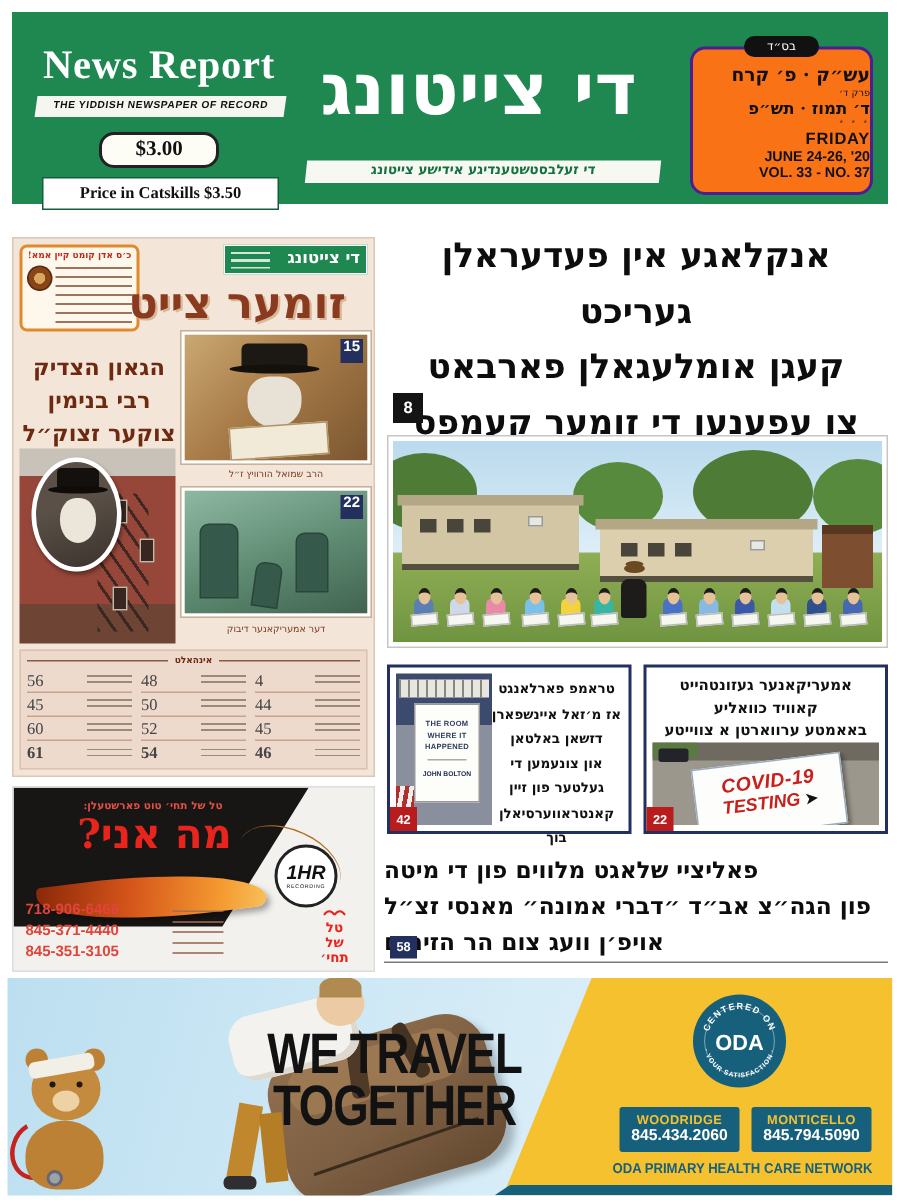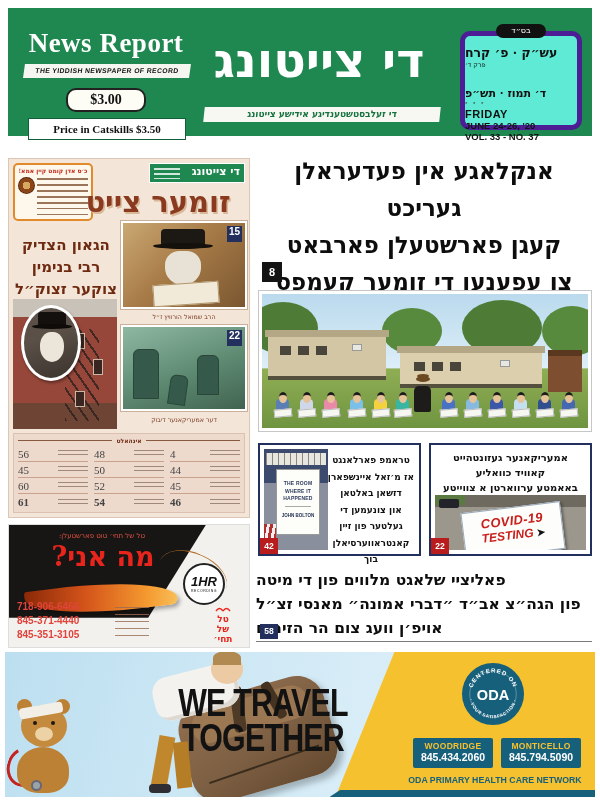--- a/index.html
+++ b/index.html
@@ -18,25 +18,25 @@
                  font-family:"Liberation Serif",serif; font-weight:bold; font-size:14px; color:#111; }
   .price-note { position:absolute; left:20px; top:110px; width:158px; height:22px; background:#fff; border:1px solid #11603a;
                 text-align:center; line-height:20px; font-family:"Liberation Serif",serif; font-weight:bold; font-size:11px; color:#111; }
   .main-title { position:absolute; left:182px; top:6px; width:258px; height:88px; color:#fff;
                 font-size:48px; font-weight:bold; text-align:center; line-height:92px; }
   .subtitle-ribbon { position:absolute; left:196px; top:99px; width:236px; height:15px; background:#f8f8f2; transform:skewX(-6deg);
                      color:#15713f; font-weight:bold; font-size:9px; text-align:center; line-height:15px; }
   .dateplate { position:absolute; left:452px; top:16px; width:122px; height:106px; }
   .bsd { position:absolute; left:36px; top:0; width:50px; height:14px; background:#111; border-radius:8px; z-index:2;
          color:#fff; font-size:8px; text-align:center; line-height:14px; }
-  .plate { position:absolute; left:0; top:7px; right:0; bottom:0; background:#5eead4; border:5px solid #4c1d95; border-radius:10px;
-           text-align:left; padding-top:9px; color:#111; }
+  .plate { position:absolute; left:0; top:7px; right:0; bottom:0; background:#f97316; border:2px solid #4c1d95; border-radius:10px;
+           text-align:right; padding-top:9px; color:#111; }
   .dp-h1 { font-size:12.5px; font-weight:bold; }
   .dp-h2 { font-size:6.5px; margin-top:1px; }
-  .dp-h3 { font-size:11px; font-weight:bold; margin-top:18px; }
+  .dp-h3 { font-size:11px; font-weight:bold; margin-top:0; }
   .dp-st { font-size:6px; letter-spacing:2px; color:#333; margin-top:1px; }
   .dp-day { font-size:11px; font-weight:bold; margin-top:1px; letter-spacing:.5px; }
   .dp-date, .dp-vol { font-size:9.5px; font-weight:bold; }
 
   
   .magazine { position:absolute; left:8px; top:158px; width:242px; height:360px; background:#f3e5d8; border:1px solid #dcc6b6; }
   .mag-badge { position:absolute; left:4px; top:4px; width:80px; height:58px; background:#fdf7ec; border:2px solid #e08a2c; border-radius:5px; overflow:hidden; }
   .mag-badge-title { font-size:6px; font-weight:bold; color:#c22a18; text-align:center; margin-top:2px; }
   .mag-seal { position:absolute; left:3px; top:12px; width:17px; height:17px; border-radius:50%;
               background:radial-gradient(circle,#d8a860 30%,#8a4418 32% 60%,#5a2c10 62%); }
@@ -83,21 +83,21 @@
   .toc-cell { display:flex; flex-direction:row-reverse; align-items:center; justify-content:space-between;
               height:16px; border-bottom:1px solid #c9a28e; }
   .toc-cell:last-child { border-bottom:none;font-weight:bold; }
   .toc-bars { width:30px; height:7px; background:repeating-linear-gradient(#8a7464 0 1.3px, transparent 1.3px 4px); opacity:.8; }
   .toc-num { font-family:"Liberation Serif",serif; font-size:11px; color:#444; }
 
   
   .feather-ad { position:absolute; left:8px; top:524px; width:242px; height:124px; background:#f3f1ee; border:1px solid #ddd; overflow:hidden; }
   .fa-dark { position:absolute; left:0; top:0; width:100%; height:76%; background:#181614;
              clip-path:polygon(0 0, 82% 0, 58% 100%, 0 100%); }
-  .fa-tag { position:absolute; left:18px; top:7px; width:150px; color:#e05044; font-size:7px; font-weight:normal; text-align:center; }
+  .fa-tag { position:absolute; left:18px; top:7px; width:150px; color:#e05044; font-size:7px; font-weight:bold; text-align:center; }
   .fa-head { position:absolute; left:34px; top:16px; width:120px; color:#e8251c; font-size:27px; font-weight:bold; text-align:center; }
   .fa-wire { position:absolute; left:148px; top:28px; width:72px; height:44px; border-top:1.5px solid #b5712c;
              border-radius:50%; transform:rotate(24deg); }
   .fa-feather { position:absolute; left:16px; top:58px; width:152px; height:30px;
                 background:linear-gradient(100deg,#8a2808 0%,#d4541a 40%,#f59a30 80%,#f8c05a 100%);
                 border-radius:4px 100% 8px 100%; transform:rotate(-7deg); box-shadow:2px 3px 4px rgba(0,0,0,.35); }
   .fa-1hr { position:absolute; right:24px; top:38px; width:42px; height:42px; border:2px solid #222; border-radius:50%;
             background:#fff; text-align:center; color:#111; }
   .fa-1hr .b { font-size:13px; font-weight:bold; font-style:italic; margin-top:9px; }
   .fa-1hr .s { font-size:3.5px; letter-spacing:.5px; }
@@ -359,21 +359,21 @@
           <path d="M1,6 Q4.5,1 8,6 M8,6 Q11.5,1 15,6" stroke="#e8251c" stroke-width="1.4" fill="none"></path>
         </svg>
       <div>טל</div>
       <div>של</div>
       <div>תחי׳</div>
     </div>
   </div>
 
   <div class="headline-main heb">
     <div>אנקלאגע אין פעדעראלן געריכט</div>
-    <div>קעגן פארשטעלן פארבאט</div>
+    <div>קעגן אומלעגאלן פארבאט</div>
     <div>צו עפענען די זומער קעמפס</div>
   </div>
   <div class="badge-blk badge8">8</div>
 
   <div class="camp-photo">
     <div class="camp-in">
       <div class="tree" style="left:-14px; top:8px; width:70px; height:52px;"></div>
       <div class="tree" style="left:120px; top:14px; width:60px; height:46px; background:#578a3c;"></div>
       <div class="tree" style="left:200px; top:6px; width:80px; height:56px;"></div>
       <div class="tree" style="left:280px; top:12px; width:60px; height:50px; background:#578a3c;"></div>

